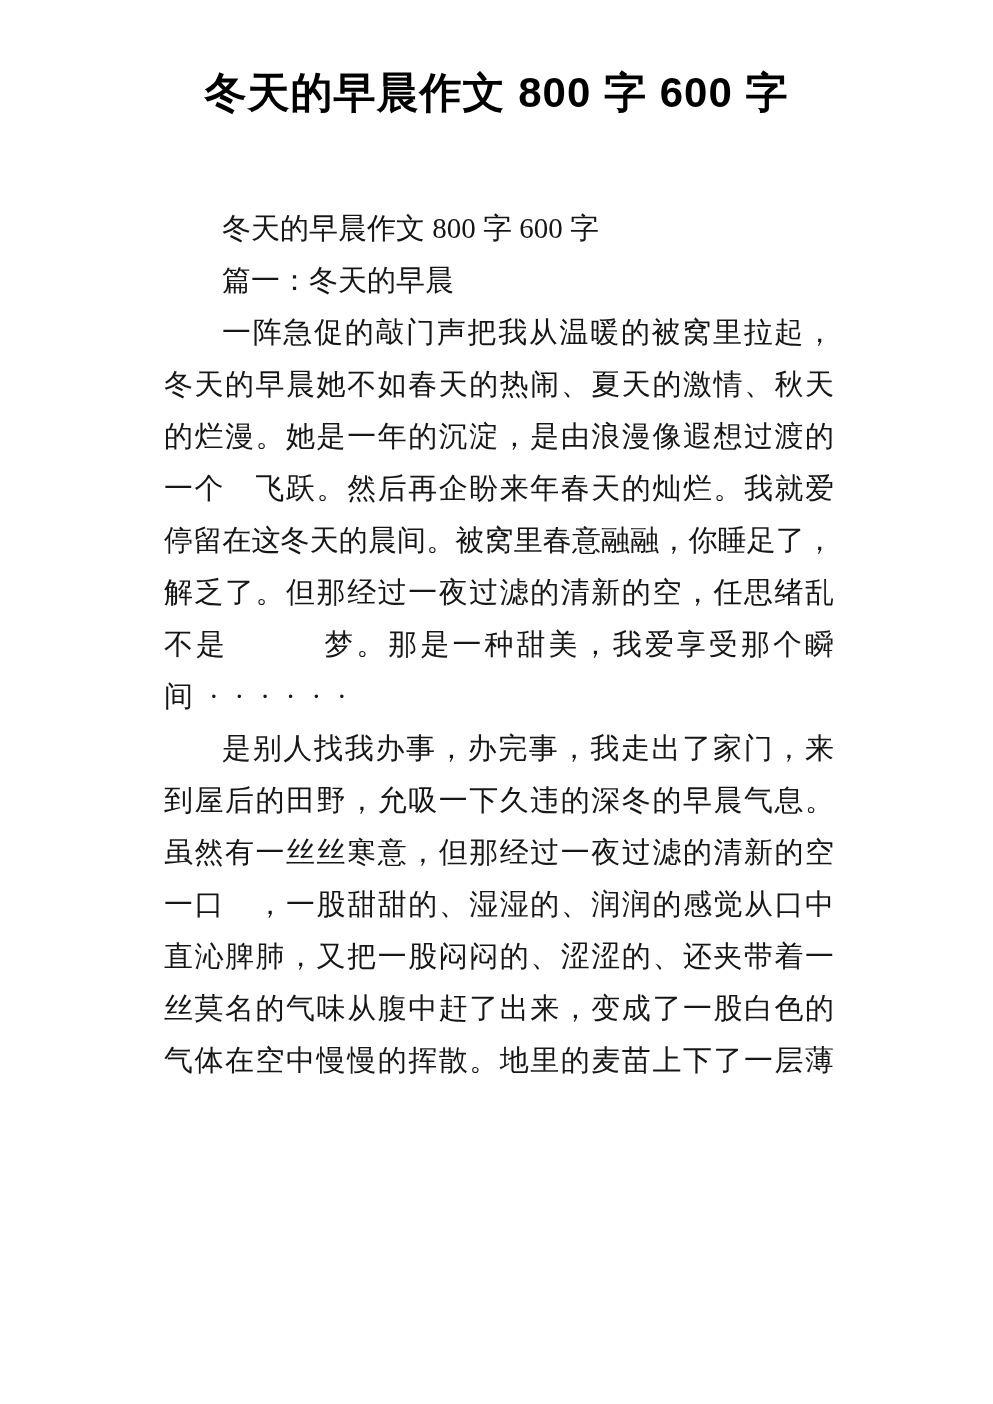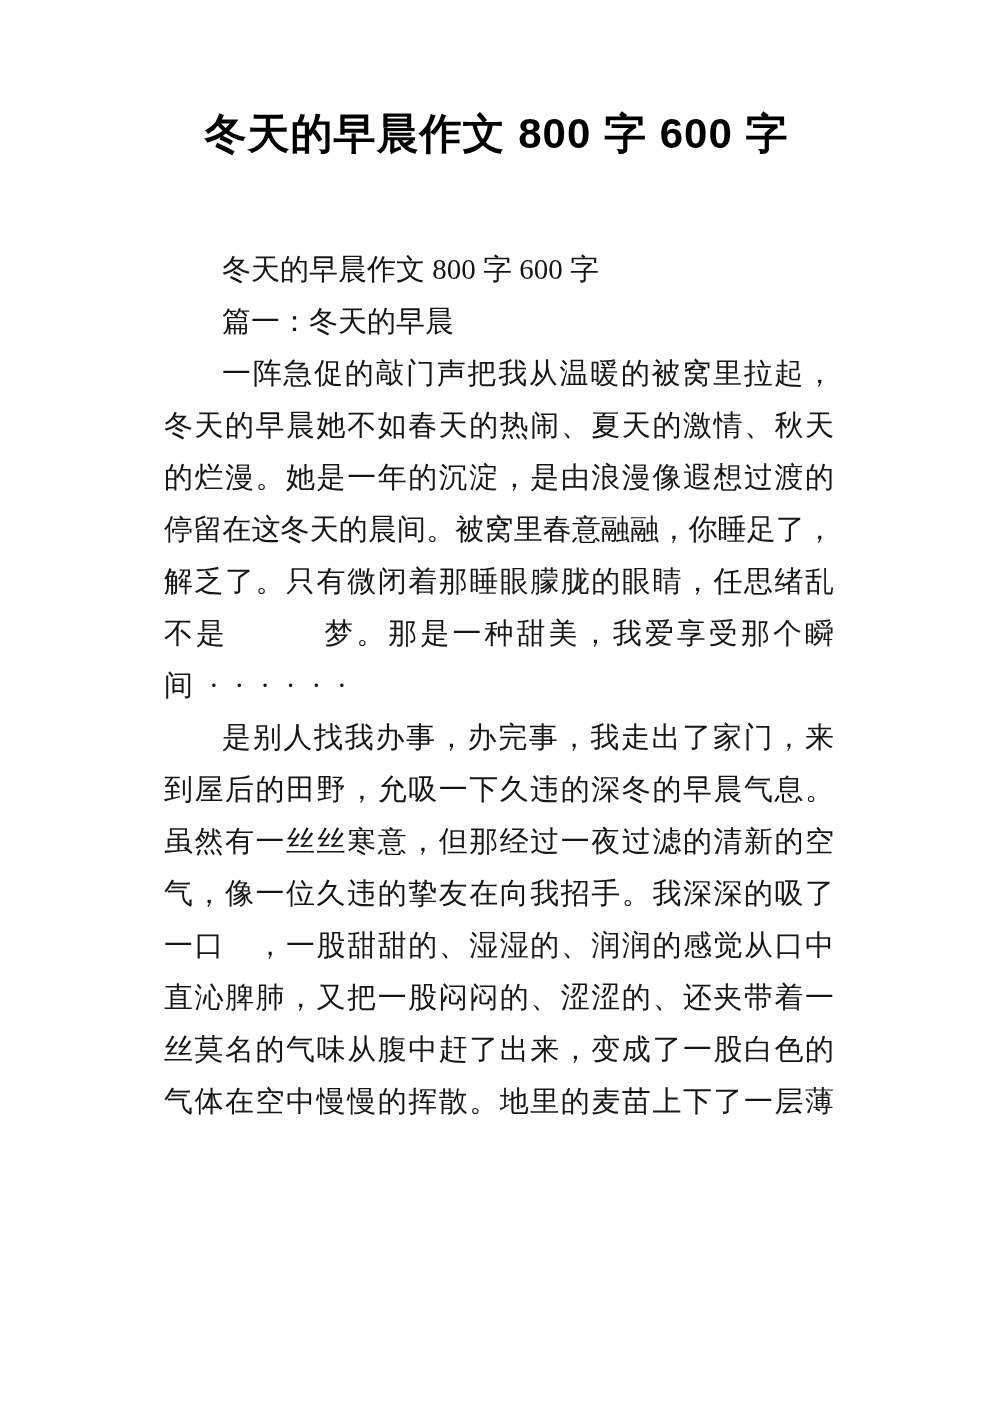--- a/index.html
+++ b/index.html
@@ -8,21 +8,21 @@
     background: #ffffff;
   }
   .page {
     position: relative;
     width: 993px;
     height: 1404px;
     margin: 0 auto;
     background: #ffffff;
     overflow: hidden;
     box-sizing: border-box;
-    padding-top: 109px;
+    padding-top: 68px;
   }
   .doc-title {
     margin: 0;
     padding: 0;
     text-align: center;
     font-family: "Liberation Sans", "DejaVu Sans", sans-serif;
     font-weight: 700;
     font-size: 42px;
     line-height: 50px;
     color: #000000;
@@ -57,26 +57,26 @@
 <body>
 
 <div class="page">
   <h1 class="doc-title">冬天的早晨作文 800 字 600 字</h1>
   <div class="doc-body">
       <div class="line indent last">冬天的早晨作文 800 字 600 字</div>
       <div class="line indent last">篇一：冬天的早晨</div>
       <div class="line indent">一阵急促的敲门声把我从温暖的被窝里拉起，</div>
       <div class="line">冬天的早晨她不如春天的热闹、夏天的激情、秋天</div>
       <div class="line">的烂漫。她是一年的沉淀，是由浪漫像遐想过渡的</div>
+      <div class="line">一个　飞跃。然后再企盼来年春天的灿烂。我就爱</div>
       <div class="line">停留在这冬天的晨间。被窝里春意融融，你睡足了，</div>
-      <div class="line">解乏了。只有微闭着那睡眼朦胧的眼睛，任思绪乱</div>
+      <div class="line">解乏了。但那经过一夜过滤的清新的空，任思绪乱</div>
       <div class="line">不是　　　梦。那是一种甜美，我爱享受那个瞬</div>
       <div class="line last dots">间······</div>
       <div class="line indent">是别人找我办事，办完事，我走出了家门，来</div>
       <div class="line">到屋后的田野，允吸一下久违的深冬的早晨气息。</div>
       <div class="line">虽然有一丝丝寒意，但那经过一夜过滤的清新的空</div>
-      <div class="line">气，像一位久违的挚友在向我招手。我深深的吸了</div>
       <div class="line">一口　，一股甜甜的、湿湿的、润润的感觉从口中</div>
       <div class="line">直沁脾肺，又把一股闷闷的、涩涩的、还夹带着一</div>
       <div class="line">丝莫名的气味从腹中赶了出来，变成了一股白色的</div>
       <div class="line">气体在空中慢慢的挥散。地里的麦苗上下了一层薄</div>
     </div>
 </div>
 
 </body></html>

